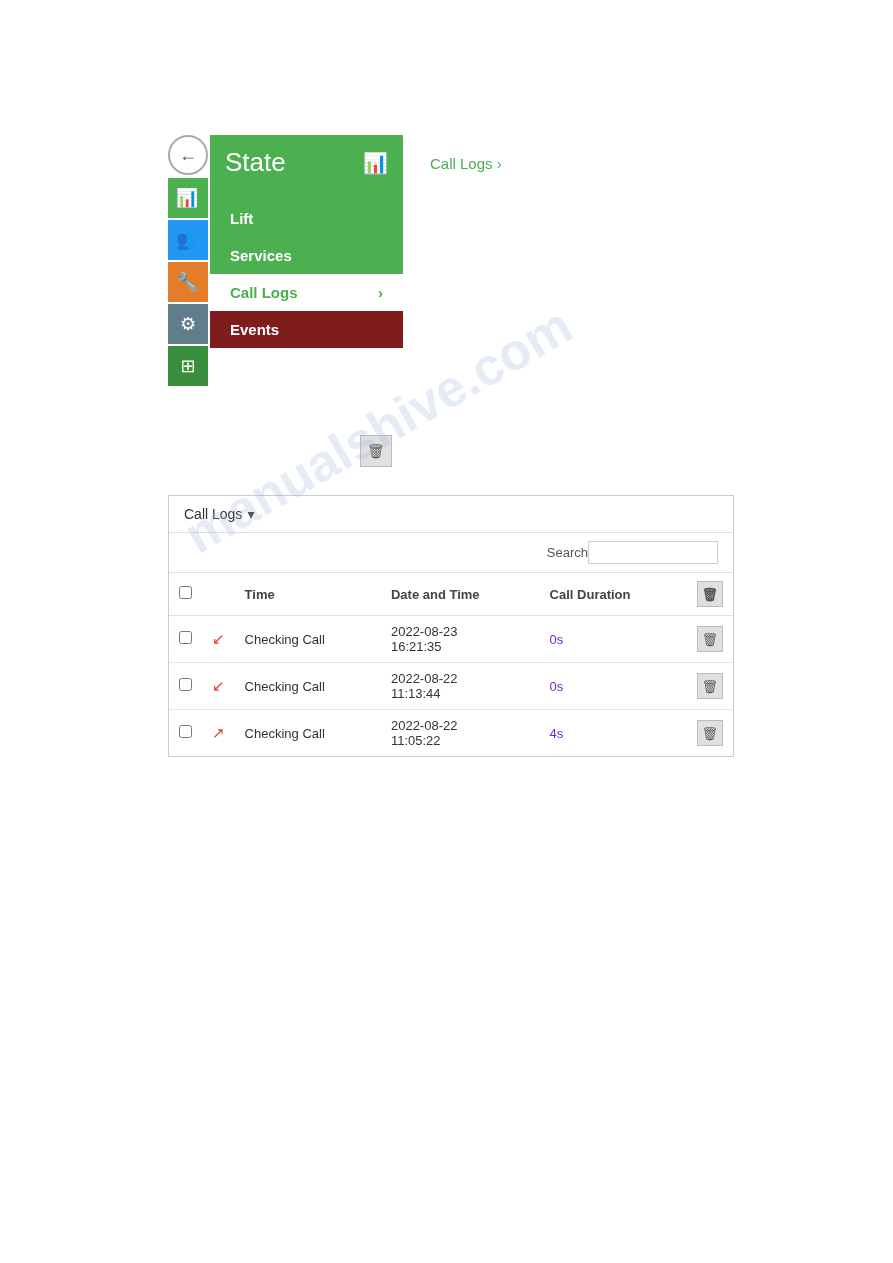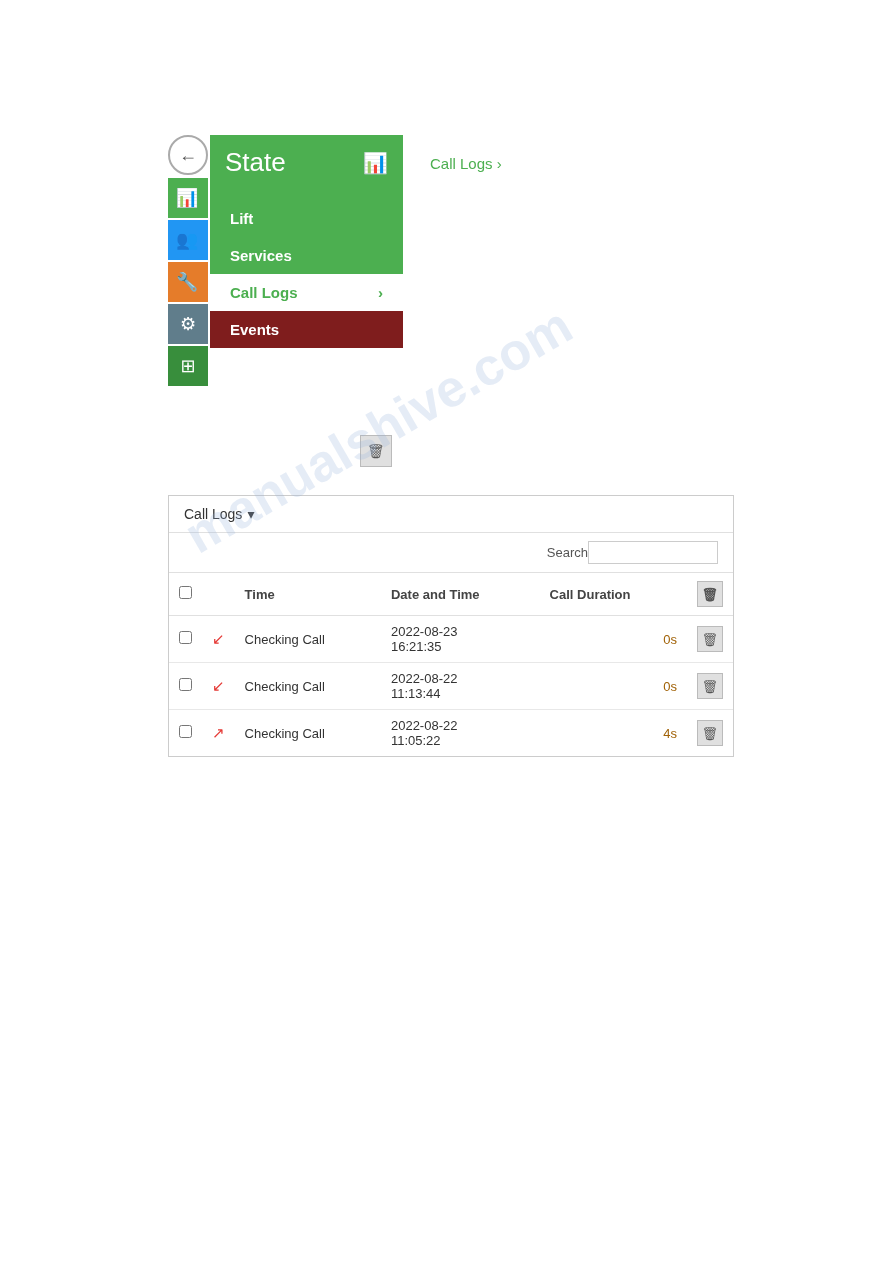--- a/index.html
+++ b/index.html
@@ -215,22 +215,22 @@
     }
     .call-table tr:last-child td { border-bottom: none; }
 
     .cell-checkbox {
       width: 24px;
     }
     .cell-icon {
       width: 24px;
     }
     .duration-cell {
-      text-align: right;
-      color: #a16207;
+      text-align: left;
+      color: #6d28d9;
     }
     .delete-btn {
       width: 26px;
       height: 26px;
       background: #e0e0e0;
       border: 1px solid #bbb;
       display: flex;
       align-items: center;
       justify-content: center;
       cursor: pointer;

